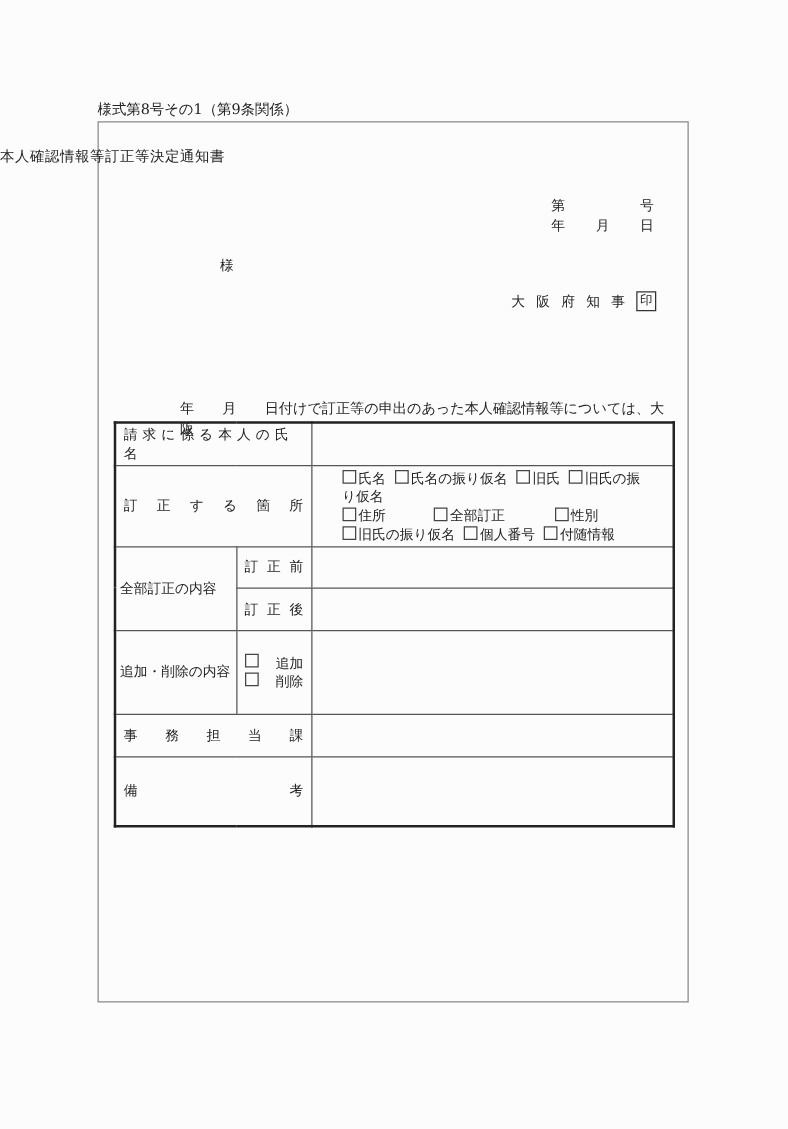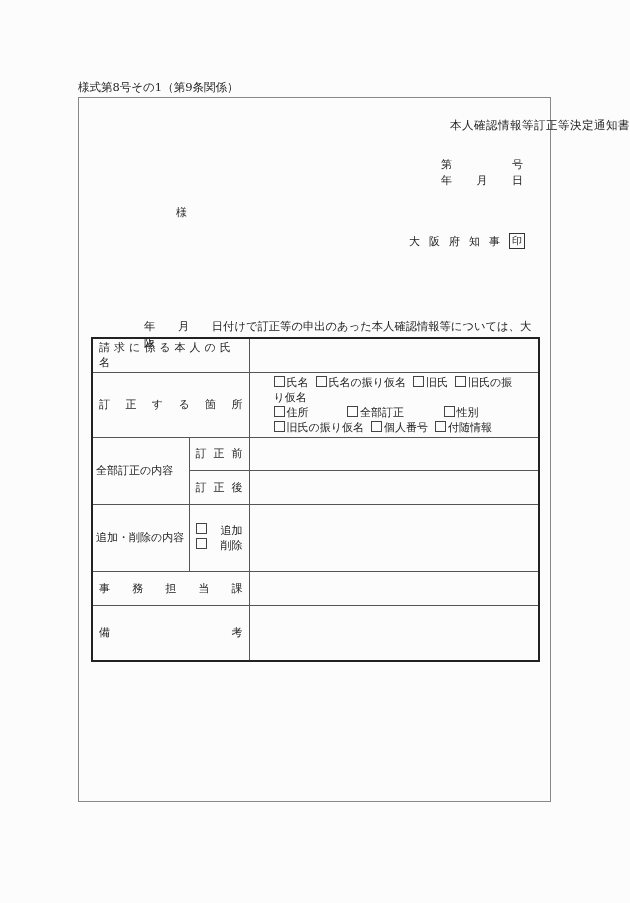--- a/index.html
+++ b/index.html
@@ -1,19 +1,19 @@
 <!DOCTYPE html>
 <html><head>
 <meta charset="utf-8">
 <style>
   html, body { margin:0; padding:0; background:#fcfcfc; }
   body { width:630px; height:903px; position:relative; font-family:"DejaVu Serif", "Liberation Serif", serif; color:#222; font-size:11px; overflow:hidden; }
   .form-id { position:absolute; left:78px; top:80px; font-size:11.5px; }
   .frame { position:absolute; left:78px; top:97px; width:473px; height:705px; border:1px solid #888; box-sizing:border-box; }
-  .doc-title { position:absolute; left:0; width:100%; top:118px; text-align:right; font-size:11.5px; letter-spacing:0.5px; }
+  .doc-title { position:absolute; left:0; width:100%; top:118px; text-align:left; font-size:11.5px; letter-spacing:0.5px; }
   .num-line { position:absolute; left:441px; top:157px; width:82px; display:flex; justify-content:space-between; font-size:11px; line-height:16px; }
   .date-line { position:absolute; left:441px; top:173px; width:82px; display:flex; justify-content:space-between; font-size:11px; line-height:16px; }
   .addressee { position:absolute; left:176px; top:205px; font-size:11px; }
   .issuer { position:absolute; left:409px; top:233px; display:flex; align-items:center; gap:9px; font-size:11px; }
   .seal { display:inline-block; border:1px solid #333; width:14px; height:14px; line-height:14px; text-align:center; font-size:10px; }
   .body-text { position:absolute; left:84px; top:277px; width:452px; font-size:11.3px; line-height:15.5px;margin-top:42px; }
   .body-text .l1 { padding-left:60px; }
   .body-text .l3 { padding-left:12px; }
   table.main { position:absolute; left:91px; top:337px; width:449px; border-collapse:collapse; border:2px solid #222; font-size:11px; }
   table.main td { border:1px solid #555; padding:0 6px; vertical-align:middle; }

